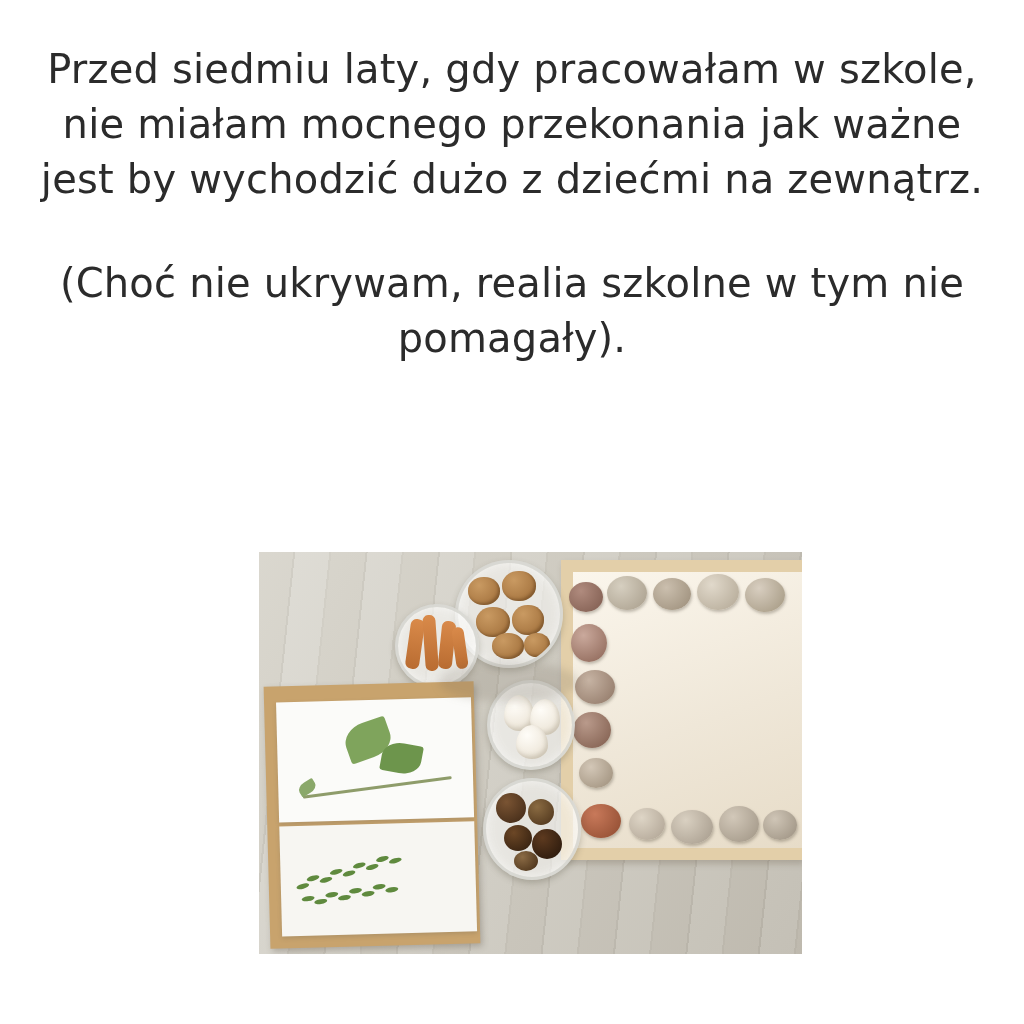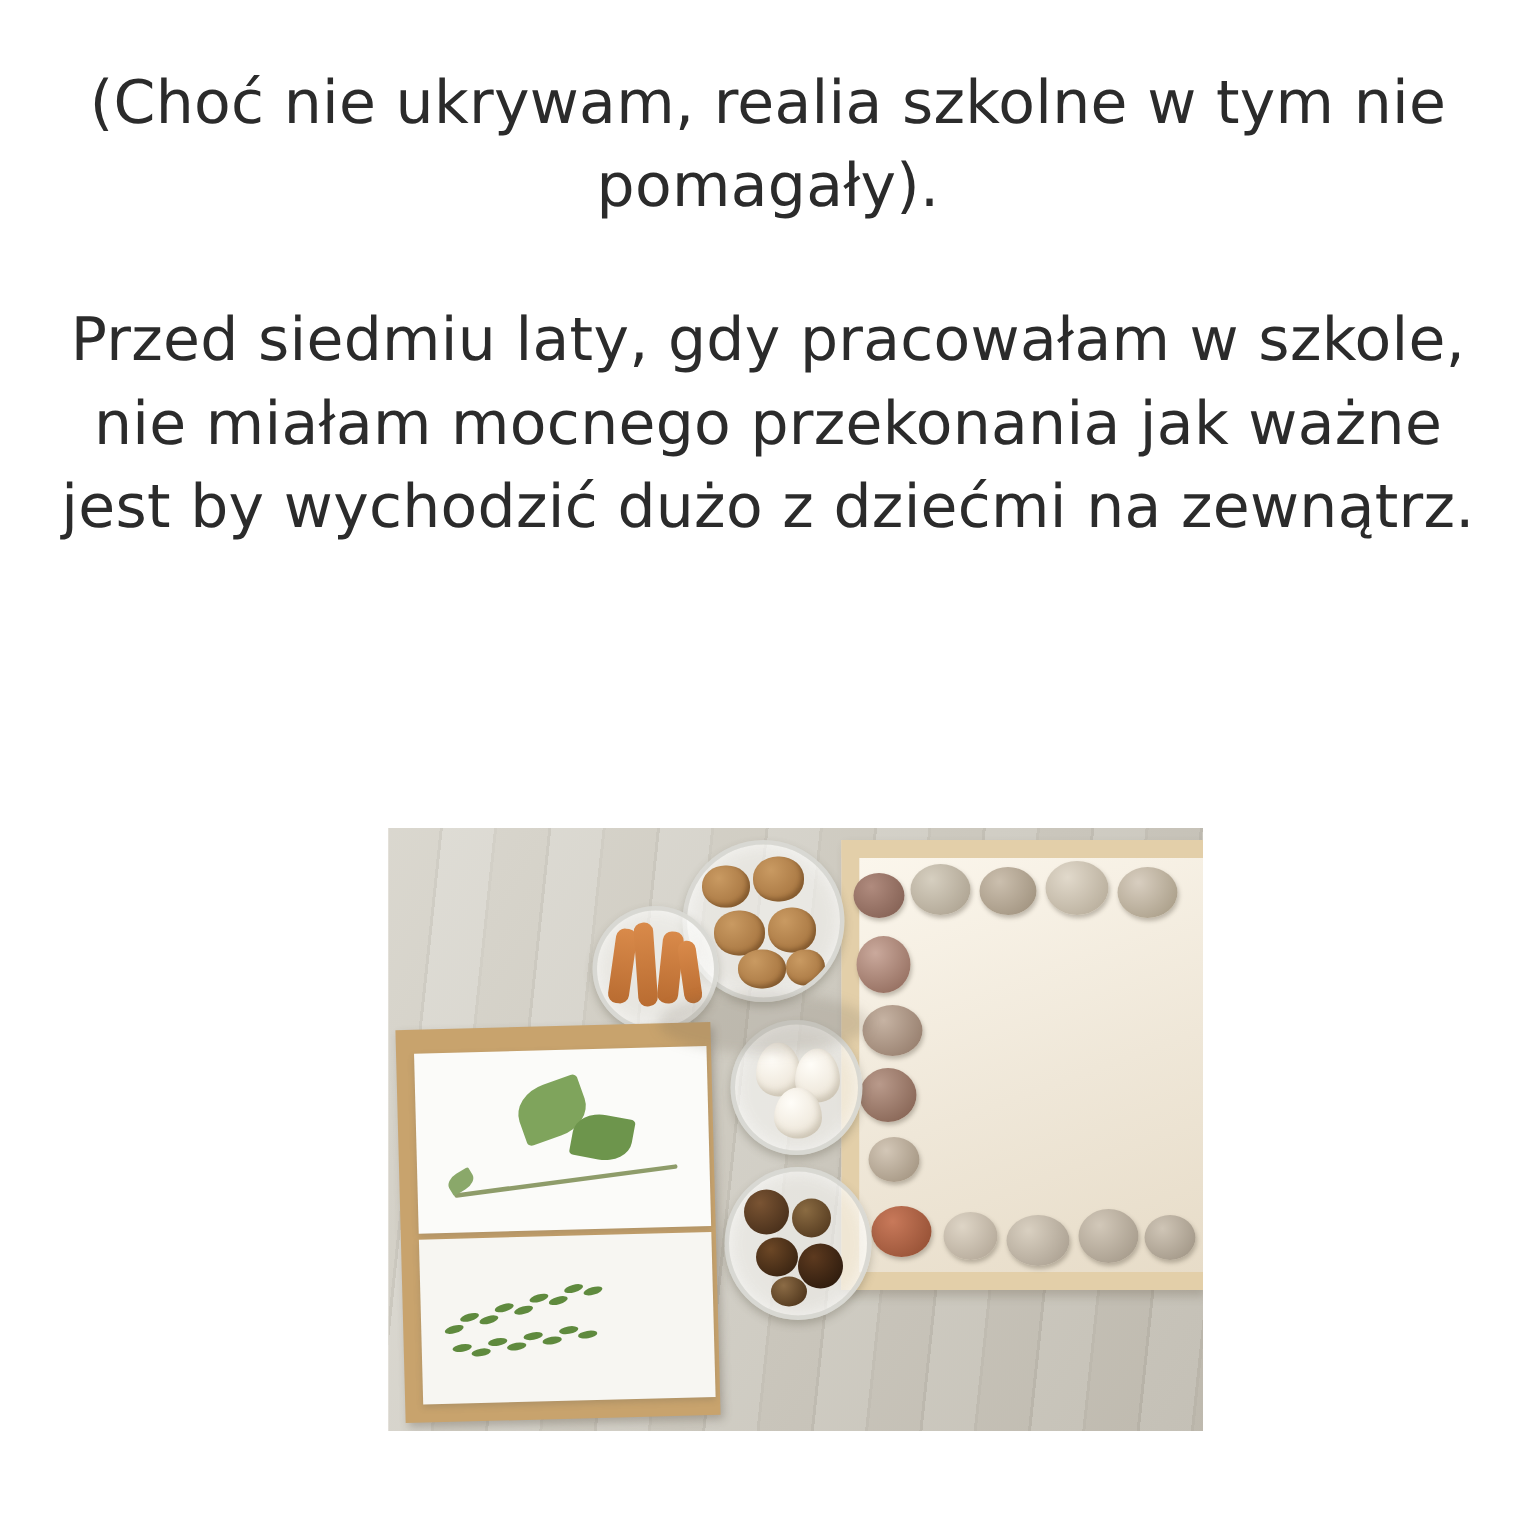--- a/index.html
+++ b/index.html
@@ -184,22 +184,22 @@
     background: rgba(110,100,85,0.18);
     filter: blur(4px);
   }
 </style>
 </head>
 <body>
 
 <div class="slide">
 
   <div class="quote-block">
+    <p class="quote-para">Przed siedmiu laty, gdy pracowałam w szkole, nie miałam mocnego przekonania jak ważne jest by wychodzić dużo z dziećmi na zewnątrz.</p>
     <p class="quote-para">(Choć nie ukrywam, realia szkolne w tym nie pomagały).</p>
-    <p class="quote-para">Przed siedmiu laty, gdy pracowałam w szkole, nie miałam mocnego przekonania jak ważne jest by wychodzić dużo z dziećmi na zewnątrz.</p>
   </div>
 
   <div class="photo-wrap">
     <div class="photo">
 
       <div class="wood"></div>
 
       <div class="tray">
         <div class="tray-inner"></div>
 

